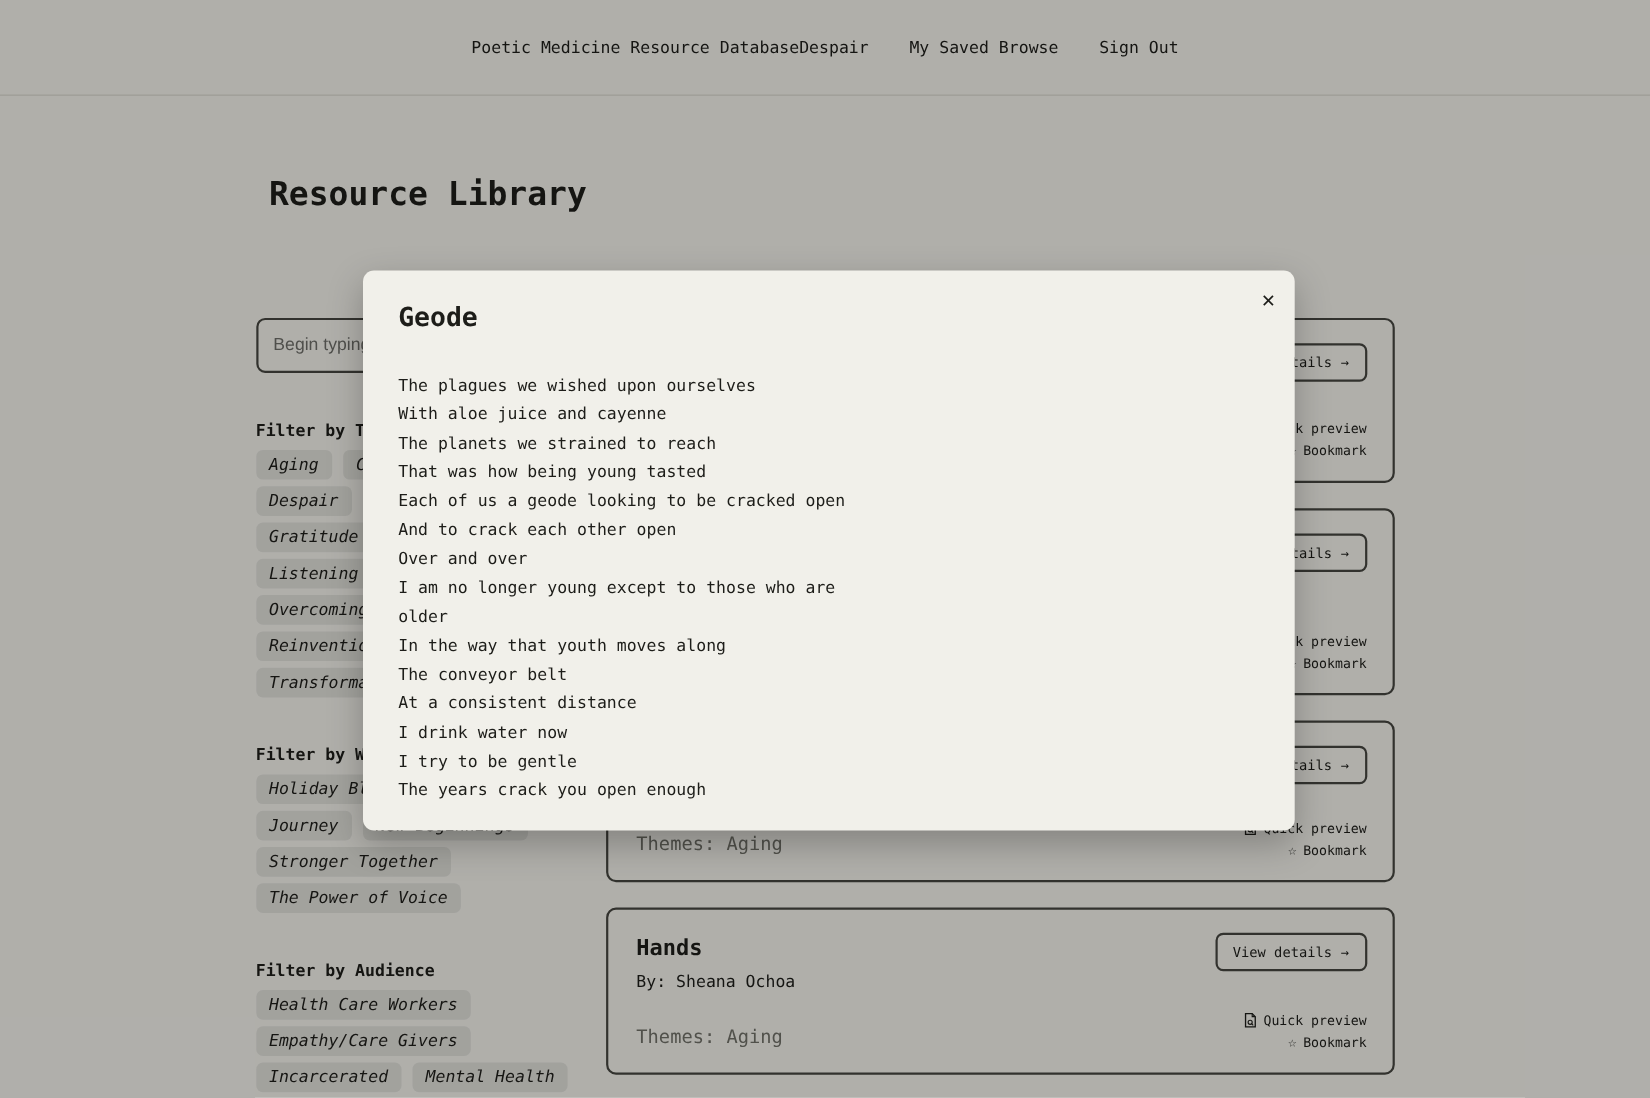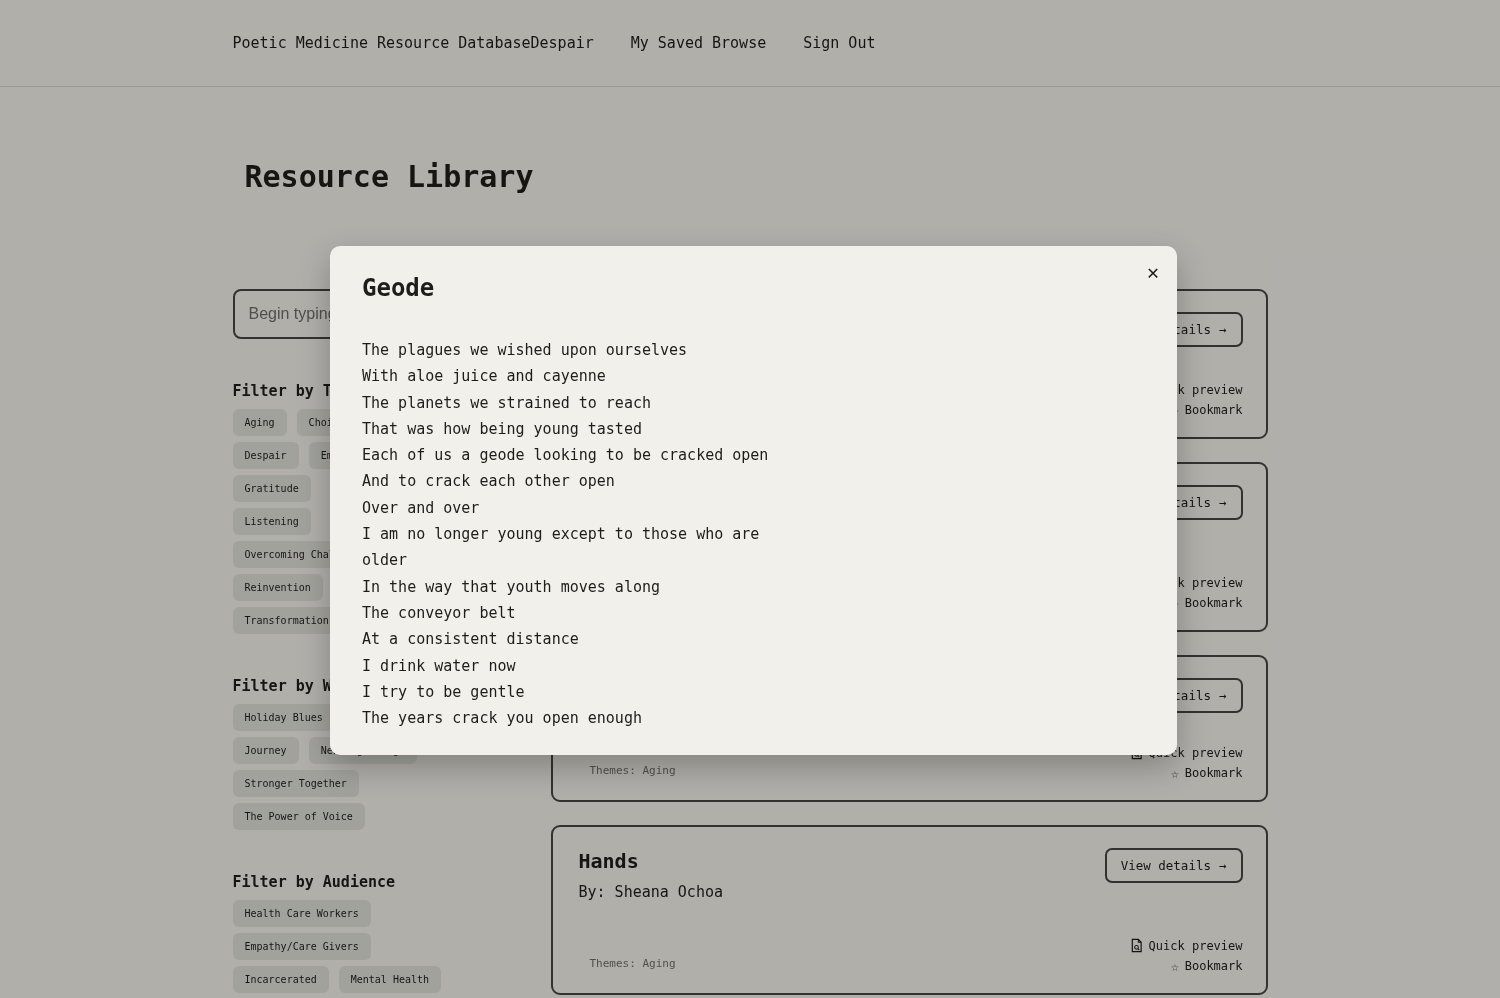--- a/index.html
+++ b/index.html
@@ -12,50 +12,50 @@
   }
   *{box-sizing:border-box}
   html,body{margin:0;padding:0}
   body{
     width:1500px;height:998px;position:relative;overflow:hidden;
     background:var(--bg);color:var(--ink);
     font-family:"DejaVu Sans Mono",monospace;
   }
   
   header{height:87px;border-bottom:1px solid var(--header-line)}
-  .header-inner{width:1035px;height:100%;margin:0 auto;display:flex;align-items:center;justify-content:flex-start}
+  .header-inner{width:1035px;height:100%;margin:0 auto;display:flex;align-items:center;justify-content:center}
   .brand{font-size:15px}
   nav{display:flex;gap:37px;font-size:15px}
   nav a{color:var(--ink);text-decoration:none;cursor:pointer}
   
   main{width:1035px;margin:0 auto}
   h1{font-size:30px;font-weight:600;margin:73px 0 0 12px;line-height:34px}
   .content{display:grid;grid-template-columns:300px 717px;gap:18px;margin-top:95px}
   
   .search{
     width:100%;height:50px;border:2px solid var(--border-dark);border-radius:8px;
     background:transparent;padding:0 14px;font-family:"Liberation Sans",sans-serif;
     font-size:16px;color:var(--ink);
   }
   .search::placeholder{color:#6d6d68}
   .filter-section h2{font-size:15px;font-weight:700;margin:42px 0 8px 0;line-height:20px}
   .tag-row{display:flex;gap:10px;margin-bottom:6px}
   .tag{
     display:inline-block;background:var(--chip-bg);border-radius:6px;
-    padding:7px 12px;font-size:10px;line-height:13px;white-space:nowrap;cursor:pointer;
+    padding:7px 12px;font-size:15px;line-height:13px;white-space:nowrap;cursor:pointer;font-style:italic;
   }
   
   .cards{display:flex;flex-direction:column;gap:23px}
   .card{
     position:relative;border:2px solid var(--border-dark);border-radius:9px;
     padding:18px 23px 20px 26px;background:transparent;
   }
   .card h3{font-size:20px;font-weight:600;margin:4px 0 10px 0;line-height:24px;min-height:24px}
   .card-author{font-size:15px}
-  .card-themes{position:absolute;left:37px;bottom:22px;font-size:11px;color:var(--muted);min-height:14px}
+  .card-themes{position:absolute;left:26px;bottom:22px;font-size:17px;color:var(--muted);min-height:14px}
   .details-btn{
     position:absolute;top:21px;right:23px;
     font-family:"DejaVu Sans Mono",monospace;font-size:12.5px;color:var(--ink);
     background:transparent;border:2px solid var(--border-dark);border-radius:7px;
     padding:8px 14px;cursor:pointer;display:flex;gap:8px;align-items:center;
   }
   .card-links{position:absolute;right:23px;bottom:20px;display:flex;flex-direction:column;gap:6px;align-items:flex-end;font-size:12px}
   .card-link{display:flex;gap:6px;align-items:center;color:var(--ink);text-decoration:none;cursor:pointer}
   .star{font-size:13px;line-height:13px}
   .qp-icon{display:block}
@@ -224,21 +224,21 @@
                 </svg>
               <span>Quick preview</span>
             </a>
             <a class="card-link">
               <span class="star">☆</span>
               <span>Bookmark</span>
             </a>
           </div>
         </article>
 
-        <article class="card" style="height:170px">
+        <article class="card" style="height:152px">
           <h3>Hands</h3>
           <div class="card-author">By: Sheana Ochoa</div>
           <button class="details-btn">
             <span>View details</span>
             <span>→</span>
           </button>
           <div class="card-themes">Themes: Aging</div>
           <div class="card-links">
             <a class="card-link">
               <svg class="qp-icon" width="13" height="15" viewBox="0 0 14 16">

